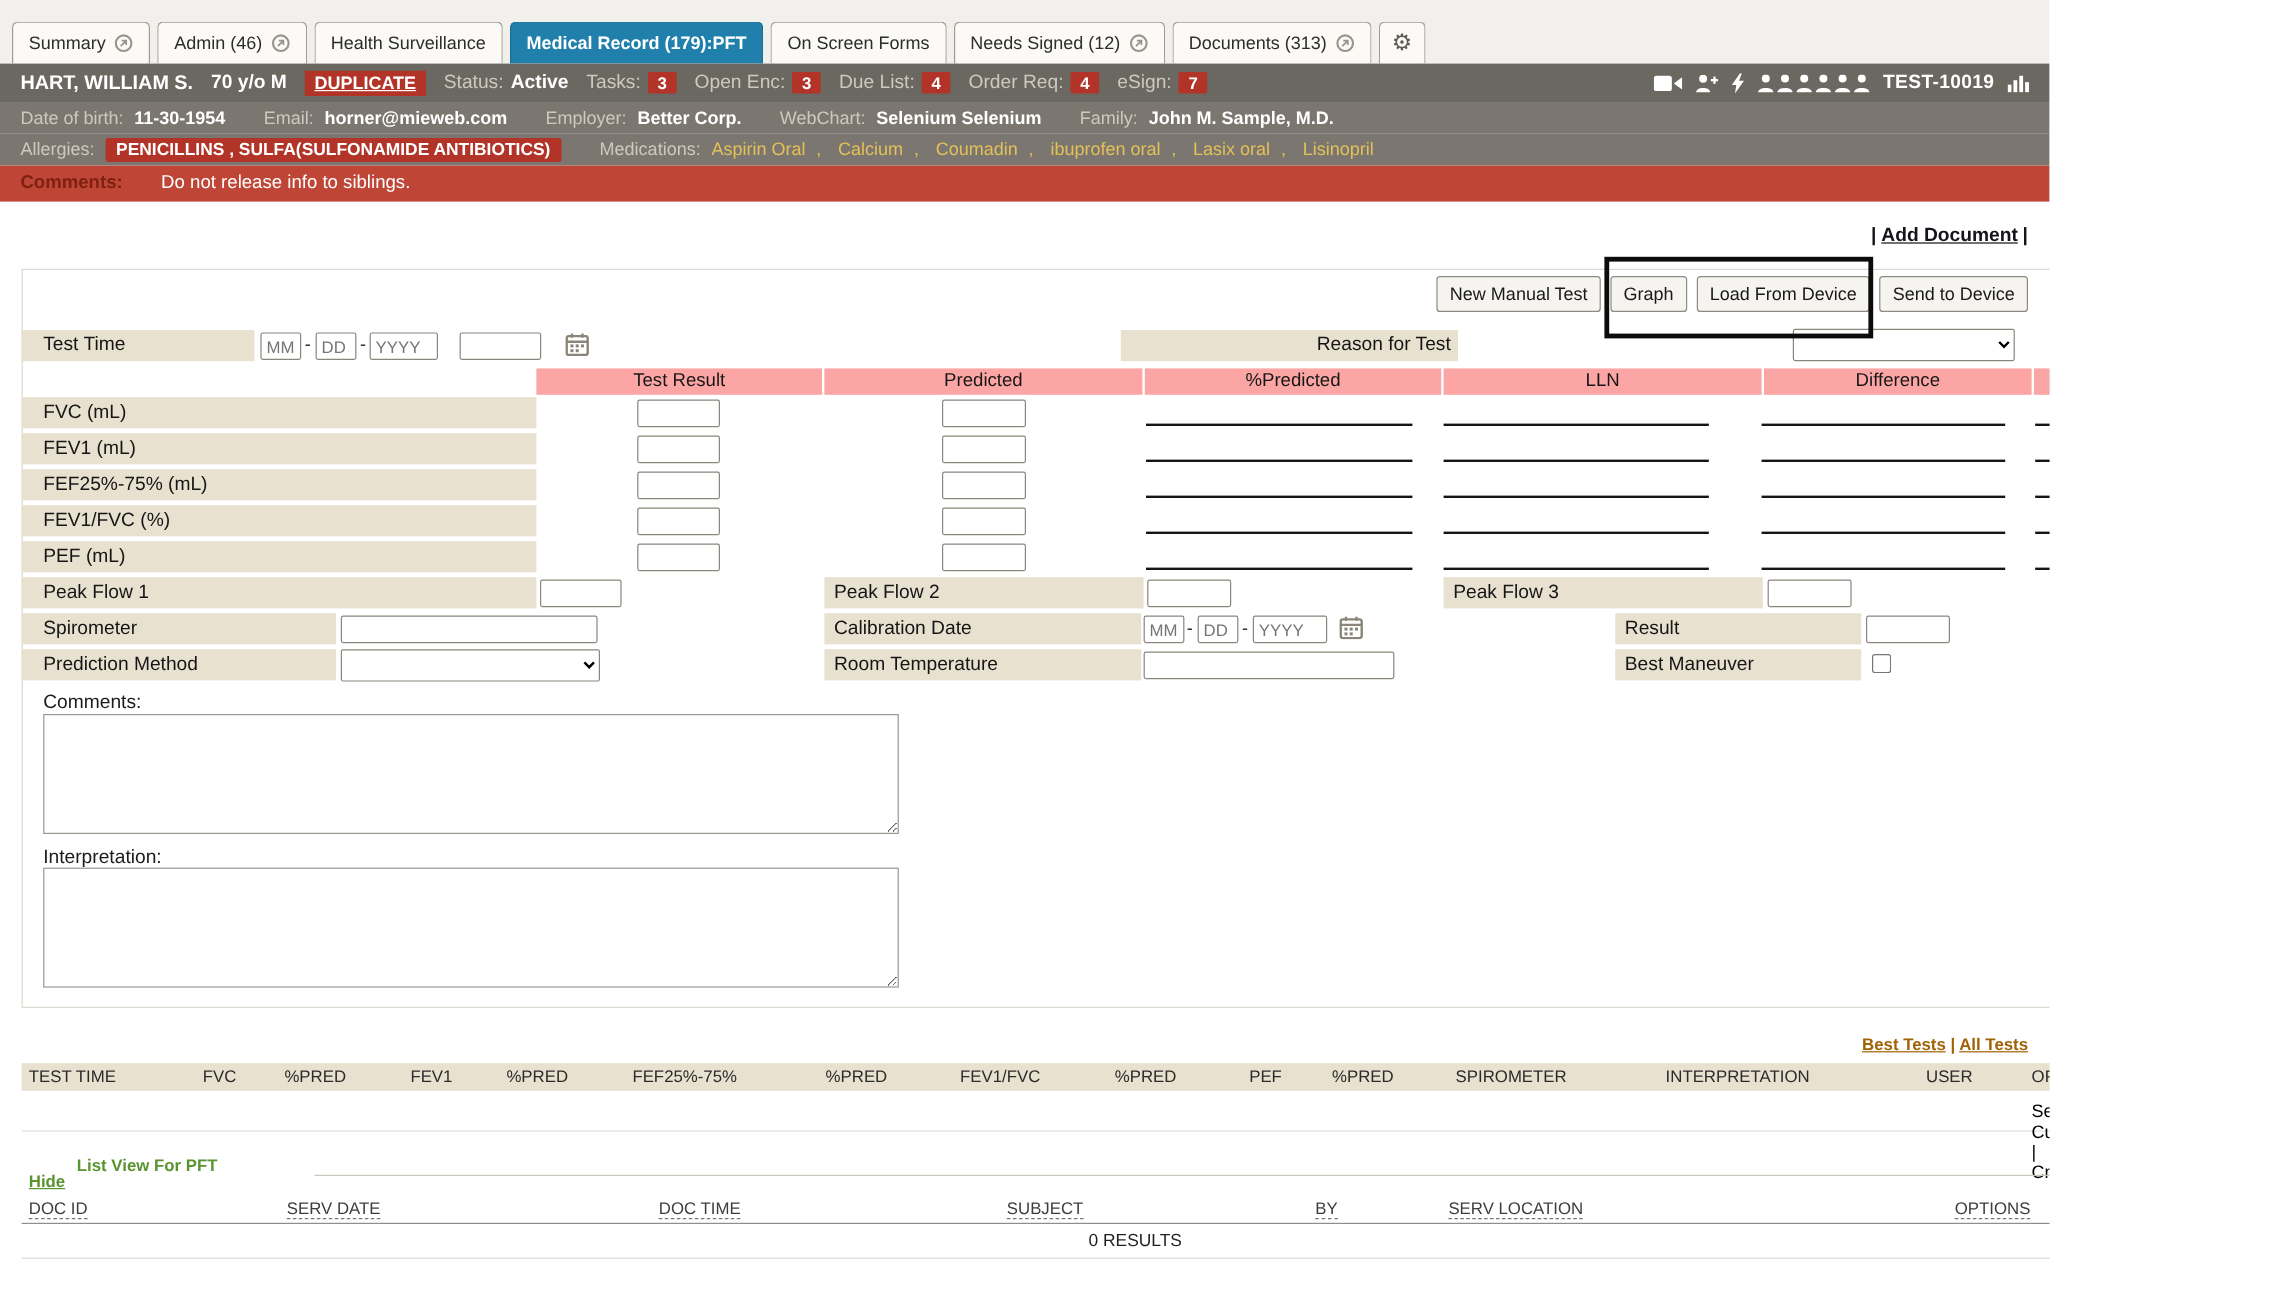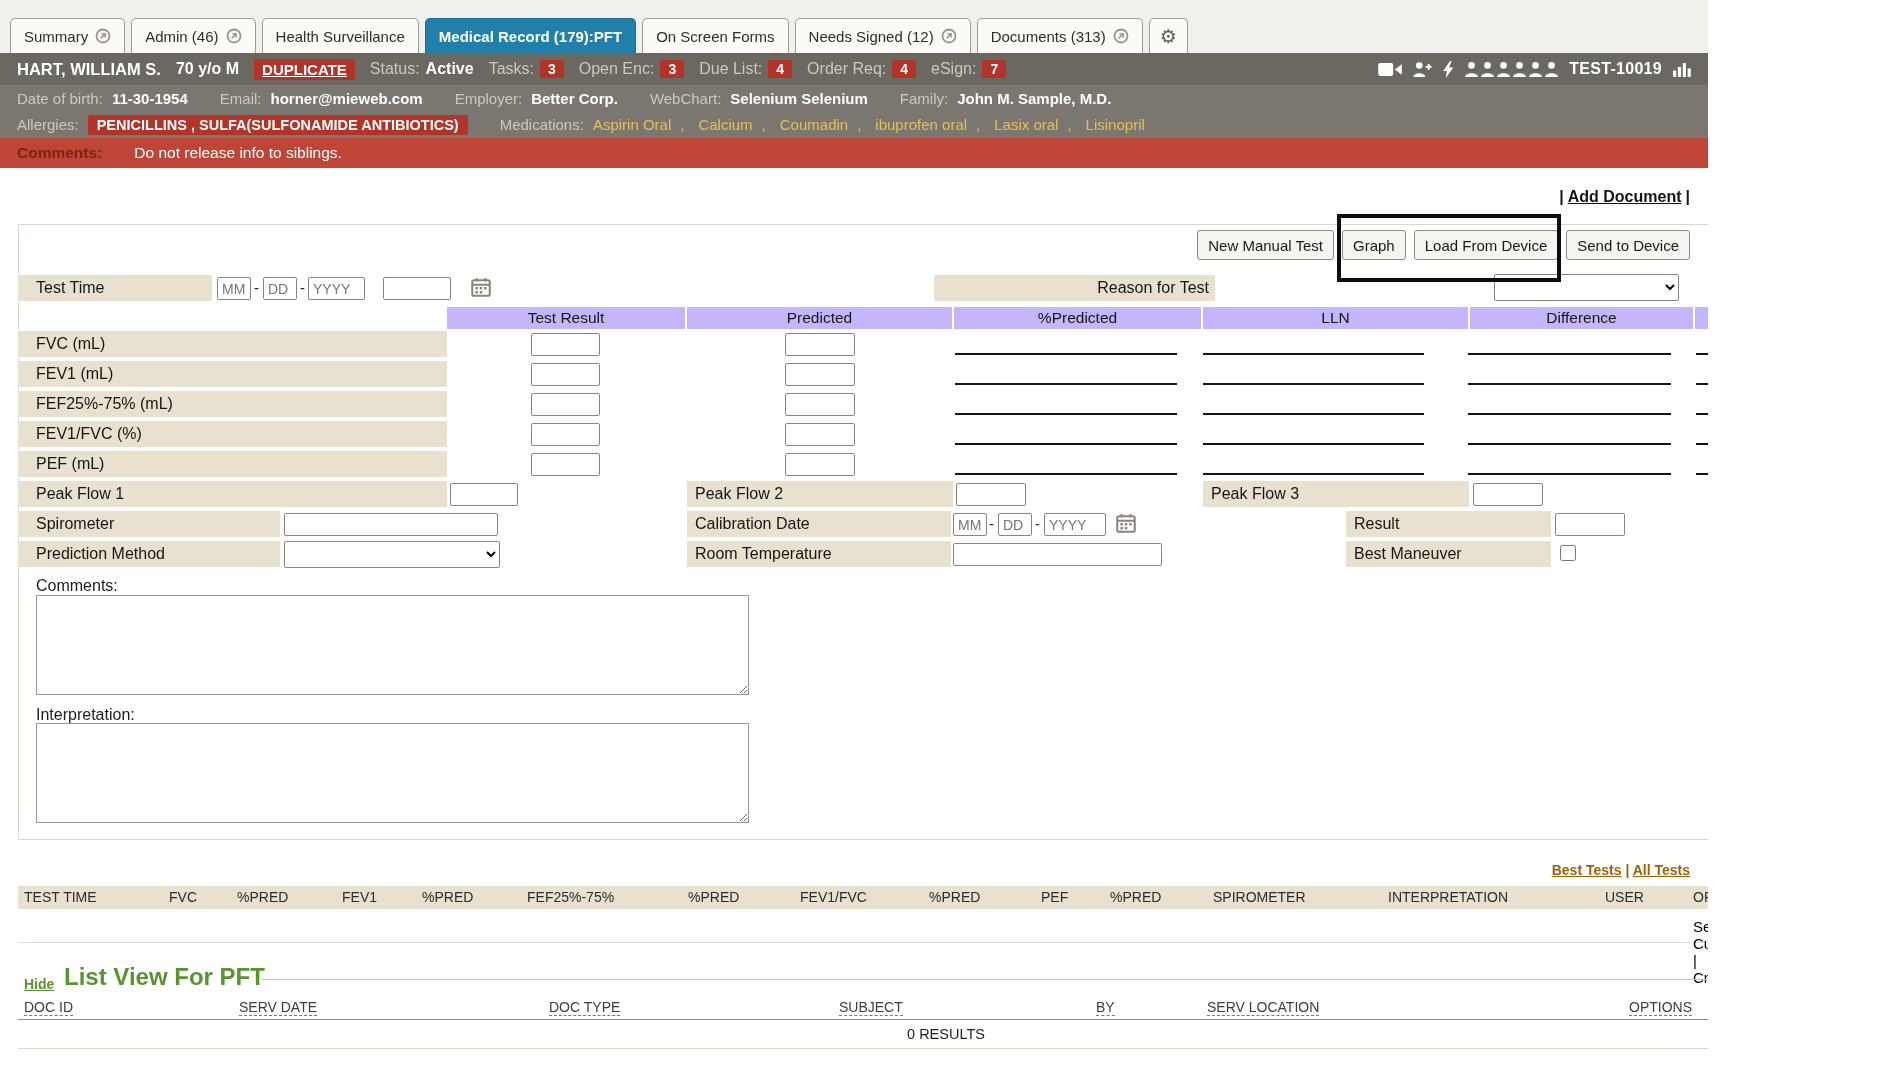--- a/index.html
+++ b/index.html
@@ -52,42 +52,42 @@
   .btnrow { position:absolute; top:230px; right:18px; display:flex; gap:8px; z-index:4; }
   .btn { background:#f6f4f0; border:1px solid #8f8b82; border-radius:3px; height:30px; padding:0 10px;
          font-size:15px; color:#191919; font-family:inherit; cursor:pointer; white-space:nowrap; }
   .ann { position:absolute; left:1337px; top:214px; width:224px; height:68px; border:4px solid #0c0c0c; z-index:6; pointer-events:none; }
 
   
   .fl { position:absolute; background:#e8e1cf; height:26px; display:flex; align-items:center;
         font-size:16px; color:#161616; padding-left:18px; white-space:nowrap; }
   .fl.sm { padding-left:8px; }
   .fl.right { justify-content:flex-end; padding-right:6px; padding-left:0;margin-left:26px; }
-  .hc { position:absolute; background:#c4b5fd; height:22px; line-height:22px; text-align:center; font-size:15.5px; color:#161616; }
+  .hc { position:absolute; background:#fca5a5; height:22px; line-height:22px; text-align:center; font-size:15.5px; color:#161616; }
   .inp { position:absolute; height:23px; border:1px solid #8a867d; border-radius:2px; background:#fff;
          font-size:14px; padding:0 4px; font-family:inherit; }
   .ul { position:absolute; height:24px; border-bottom:2px solid #151515; }
   .dash { position:absolute; font-size:15px; color:#222; }
   .calico { position:absolute; color:#8a8578; cursor:pointer; display:inline-flex; }
   .sel { position:absolute; border:1px solid #8a867d; border-radius:2px; background:#fff; font-size:15px; font-family:inherit; }
   .flabel { position:absolute; font-size:16px; color:#1c1c1c; }
   .ta { position:absolute; border:1px solid #9c988f; font-size:14px; font-family:inherit; padding:4px; }
 
   
   .bal { position:absolute; top:862px; right:18px; font-size:14px; font-weight:bold; color:#a16207; }
   .bal .lnk { text-decoration:underline; cursor:pointer; }
   .rhdr { position:absolute; left:18px; top:886px; width:1856px; height:23px; background:#e8e1cf; }
   .rh { position:absolute; top:3px; font-size:14px; color:#2b2b2b; white-space:nowrap; }
   .emptyrow { position:absolute; left:18px; top:909px; width:1856px; height:34px; border-bottom:1px solid #e3e0d8; }
   .setcurr { position:absolute; left:1693px; top:918px; font-size:15px; color:#000000; }
   .setcurr .lnk { cursor:pointer; }
 
   
   .hide-lnk { position:absolute; left:24px; top:976px; font-size:14px; font-weight:bold; color:#5a9430; text-decoration:underline; cursor:pointer; }
-  .lv-title { position:absolute; left:64px; top:963px; font-size:24px; font-weight:bold; color:#5a9430; white-space:nowrap; }
+  .lv-title { position:absolute; left:64px; top:963px; font-size:14px; font-weight:bold; color:#5a9430; white-space:nowrap; }
   .lv-rule { position:absolute; left:262px; top:979px; width:1612px; border-top:1px solid #c9c5bb; }
   .lh { position:absolute; top:999px; font-size:14px; color:#3d3d3d; border-bottom:1px dashed #777; cursor:pointer; white-space:nowrap; }
   .lv-div { position:absolute; left:18px; top:1019px; width:1856px; border-top:1px solid #8d8d8d; }
   .noresults { position:absolute; left:18px; top:1026px; width:1856px; text-align:center; font-size:14.5px; color:#1f1f1f; }
   .nr-line { position:absolute; left:18px; top:1048px; width:1856px; border-top:1px solid #dbd8cf; }
 
   
   .footer { top:1067px; height:23px; background:#e9e5d8; display:flex; align-items:center; justify-content:space-between;
             padding:0 17px; font-size:13.5px; color:#1c1c1c; }
   .f-left { display:flex; align-items:center; gap:6px; }
@@ -443,21 +443,21 @@
     <span class="lnk">Set Curr</span>
     <span>|</span>
     <span class="lnk">Cmp</span>
   </div>
 
   <span class="hide-lnk">Hide</span>
   <span class="lv-title">List View For PFT</span>
   <div class="lv-rule"></div>
   <span class="lh" style="left:24px;">DOC ID</span>
   <span class="lh" style="left:239px;">SERV DATE</span>
-  <span class="lh" style="left:549px;">DOC TYPE</span>
+  <span class="lh" style="left:549px;">DOC TIME</span>
   <span class="lh" style="left:839px;">SUBJECT</span>
   <span class="lh" style="left:1096px;">BY</span>
   <span class="lh" style="left:1207px;">SERV LOCATION</span>
   <span class="lh" style="left:1629px;">OPTIONS</span>
   <div class="lv-div"></div>
   <div class="noresults">0 RESULTS</div>
   <div class="nr-line"></div>
 
 
 </div>

